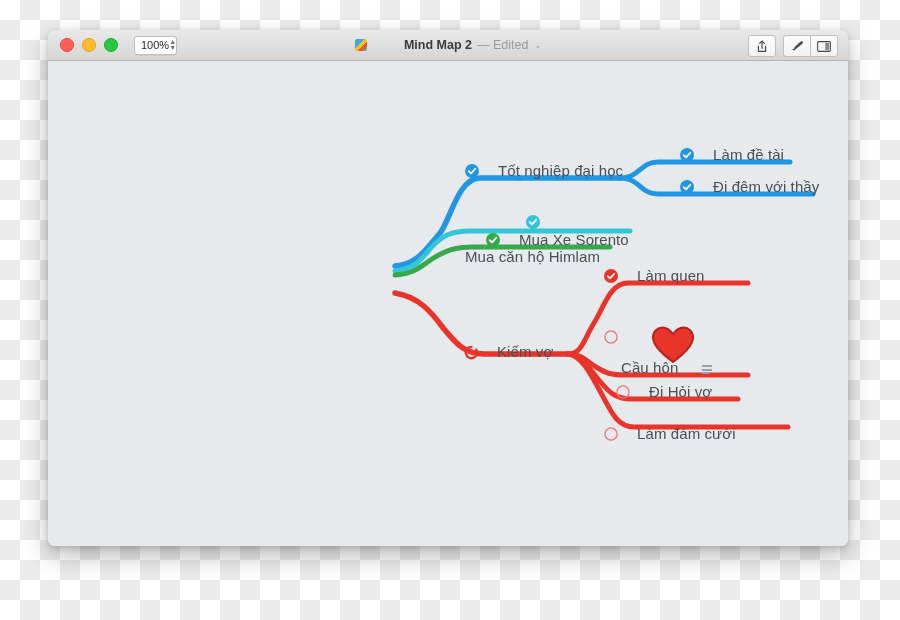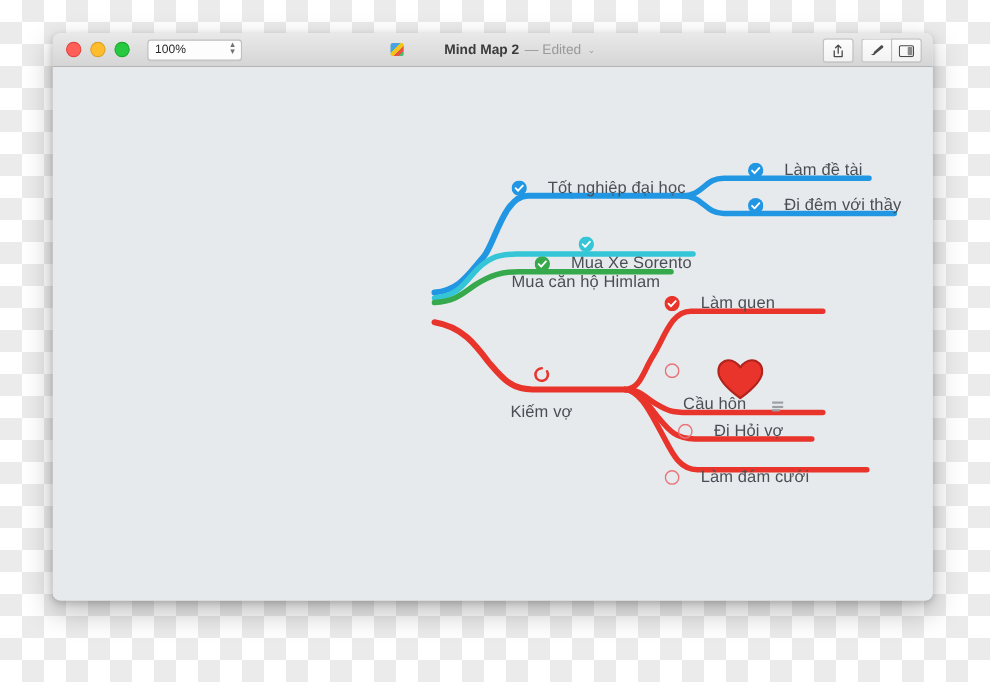--- a/index.html
+++ b/index.html
@@ -56,21 +56,21 @@
     width: 12px; height: 12px;
     border-radius: 50%;
     display: block;
   }
   .tl.red    { background: #ff5f57; border: 0.5px solid #e0443e; }
   .tl.yellow { background: #ffbd2e; border: 0.5px solid #dea123; }
   .tl.green  { background: #28c840; border: 0.5px solid #1aab29; }
 
   #zoom-combo {
     margin-left: 16px;
-    width: 86px;
+    width: 43px;
     height: 19px;
     background: #fdfdfd;
     border: 1px solid #bfbfbf;
     border-radius: 3px;
     display: flex;
     align-items: center;
     justify-content: space-between;
     padding: 0 4px 0 6px;
     box-sizing: border-box;
     box-shadow: 0 1px 0 rgba(0,0,0,0.05);
@@ -353,21 +353,21 @@
     <div class="node" style="left:438px; top:170px;">
       <span class="bullet check">
         <svg width="14" height="14" viewBox="0 0 14 14">
           <circle cx="7" cy="7" r="7" fill="#35a94b"></circle>
           <path d="M3.7 7.1 L6.0 9.4 L10.3 4.7" fill="none" stroke="#ffffff" stroke-width="1.7" stroke-linecap="round" stroke-linejoin="round"></path>
         </svg>
       </span>
       <span class="node-label">Mua Xe Sorento</span>
     </div>
 
-    <div class="node" style="left:416px; top:272px;flex-direction:column;">
+    <div class="node" style="left:416px; top:282px;">
       <span class="bullet ring">
         <svg width="15" height="15" viewBox="0 0 15 15">
           <path d="M 7.5 1.8 A 5.7 5.7 0 1 0 12.3 4.5" fill="none" stroke="#e8342b" stroke-width="2.3" stroke-linecap="round"></path>
         </svg>
       </span>
       <span class="node-label">Kiếm vợ</span>
     </div>
 
     <div class="node" style="left:556px; top:206px;">
       <span class="bullet check">

